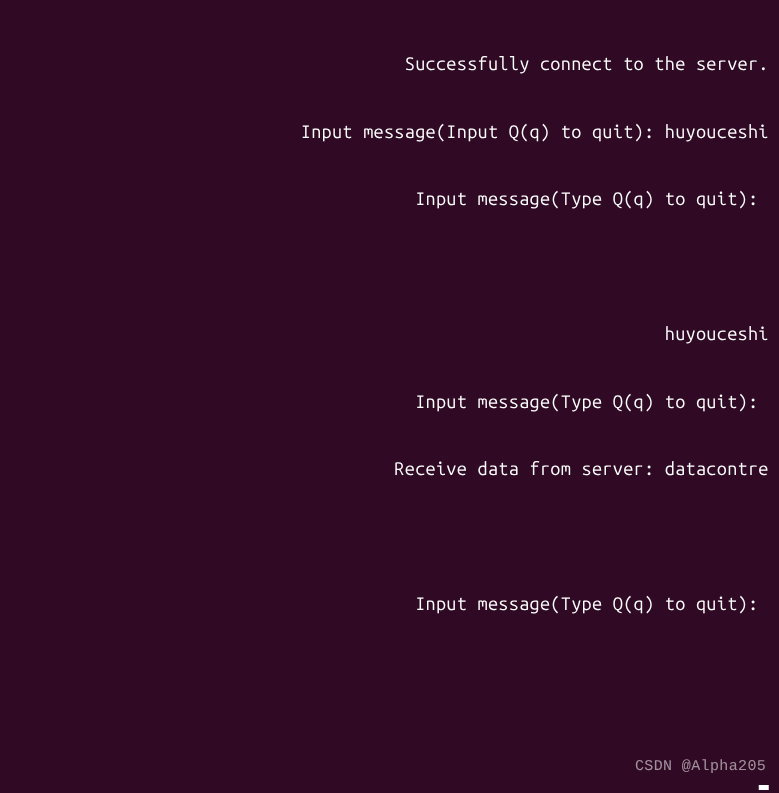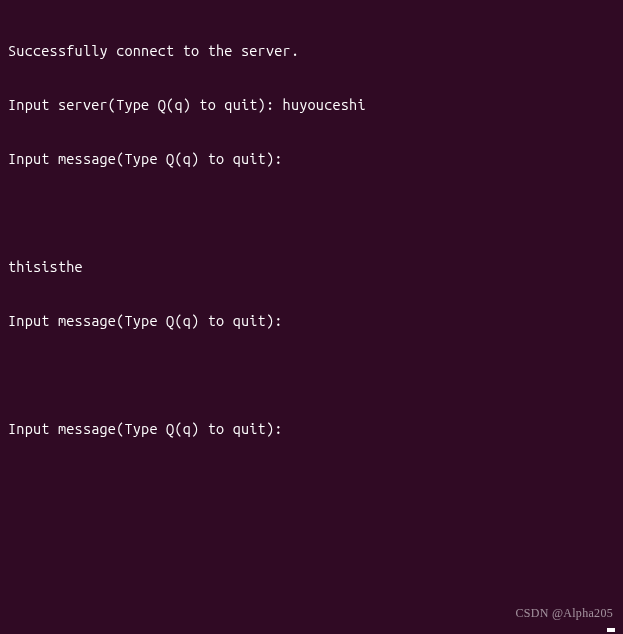--- a/index.html
+++ b/index.html
@@ -18,49 +18,51 @@
       height: 634px;
       overflow: hidden;
       position: relative;
       letter-spacing: 0.2px;
     }
     .terminal {
       white-space: pre;
     }
     .line {
       min-height: 18px;
+      text-align: right;
     }
     .watermark {
       position: absolute;
       right: 10px;
       bottom: 12px;
       color: rgba(255,255,255,0.55);
-      font-family: Liberation Serif, serif;
+      font-family: Liberation Mono, monospace;
       font-size: 12px;
       letter-spacing: 0.3px;
     }
     .cursor {
       position: absolute;
       right: 8px;
       bottom: 2px;
       width: 8px;
       height: 4px;
       background: #ffffff;
     }
   </style>
 </head>
 <body>
 
 <div class="terminal">
   <div class="line">Successfully connect to the server.</div>
-  <div class="line">Input server(Type Q(q) to quit): huyouceshi</div>
+  <div class="line">Input message(Input Q(q) to quit): huyouceshi</div>
   <div class="line">Input message(Type Q(q) to quit): </div>
   <div class="line"></div>
-  <div class="line">thisisthe</div>
+  <div class="line">huyouceshi</div>
   <div class="line">Input message(Type Q(q) to quit): </div>
+  <div class="line">Receive data from server: datacontre</div>
   <div class="line"></div>
   <div class="line">Input message(Type Q(q) to quit): </div>
   
   
   
   
   
   
   
   

